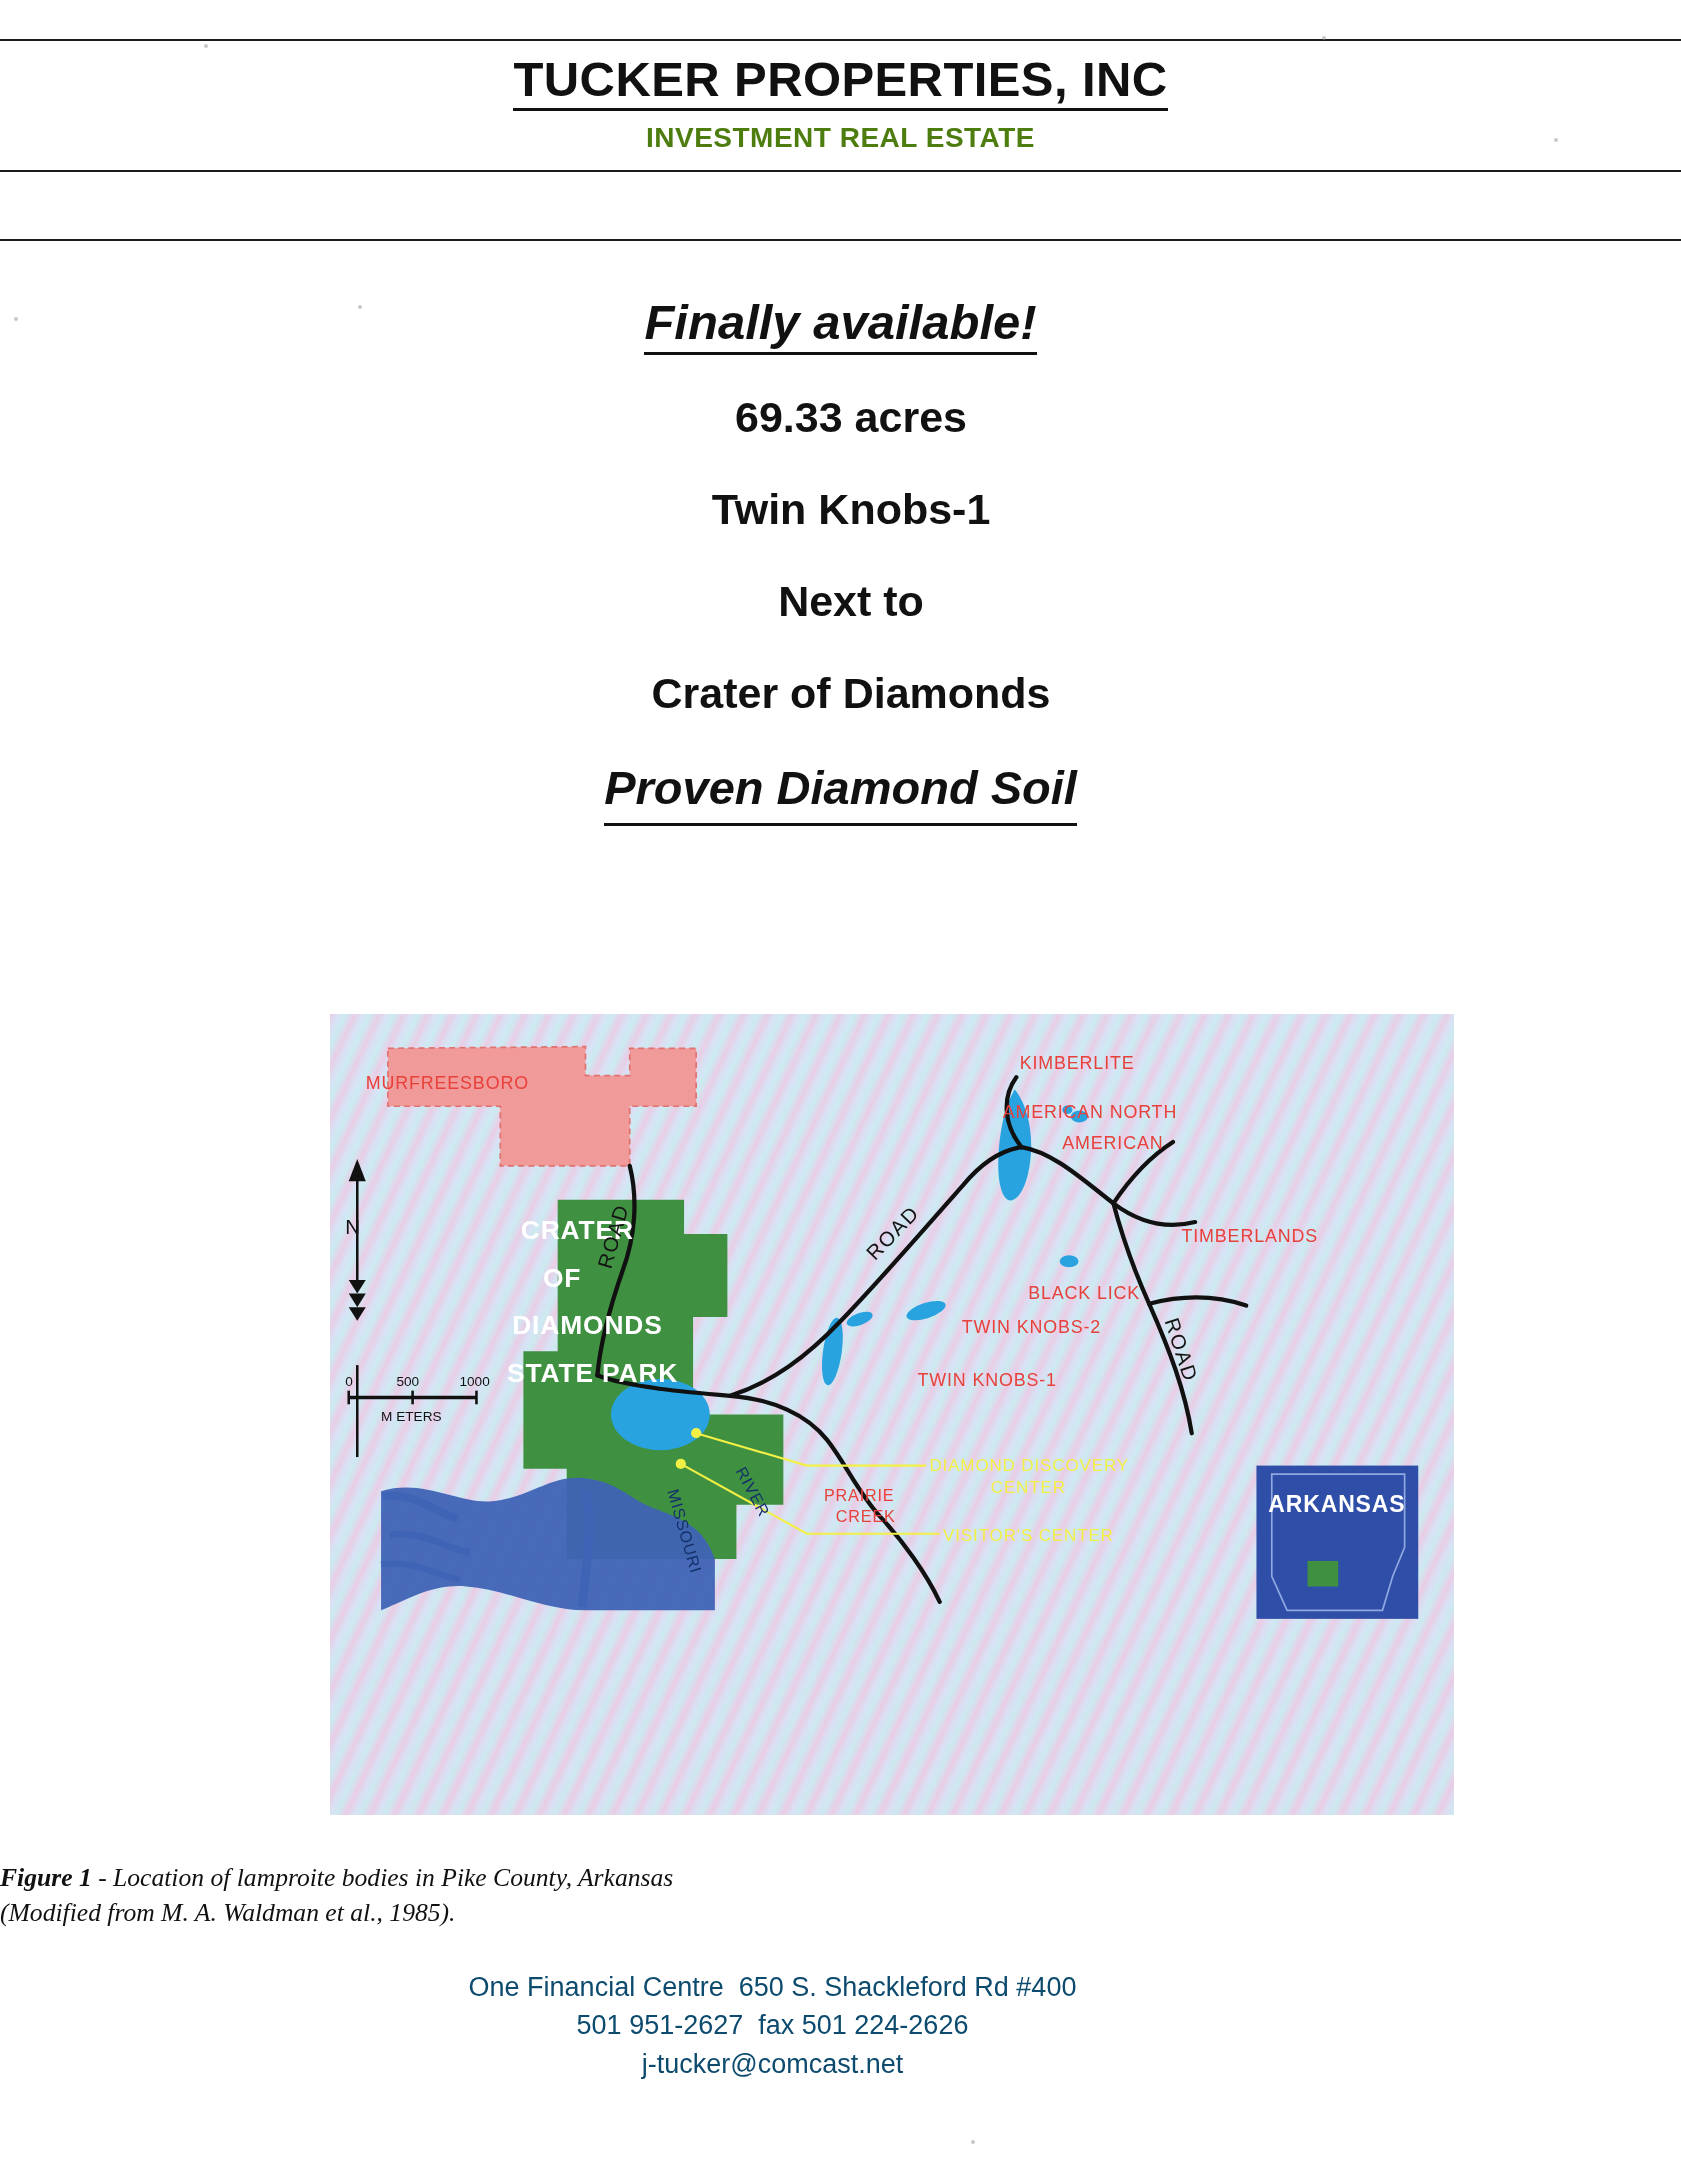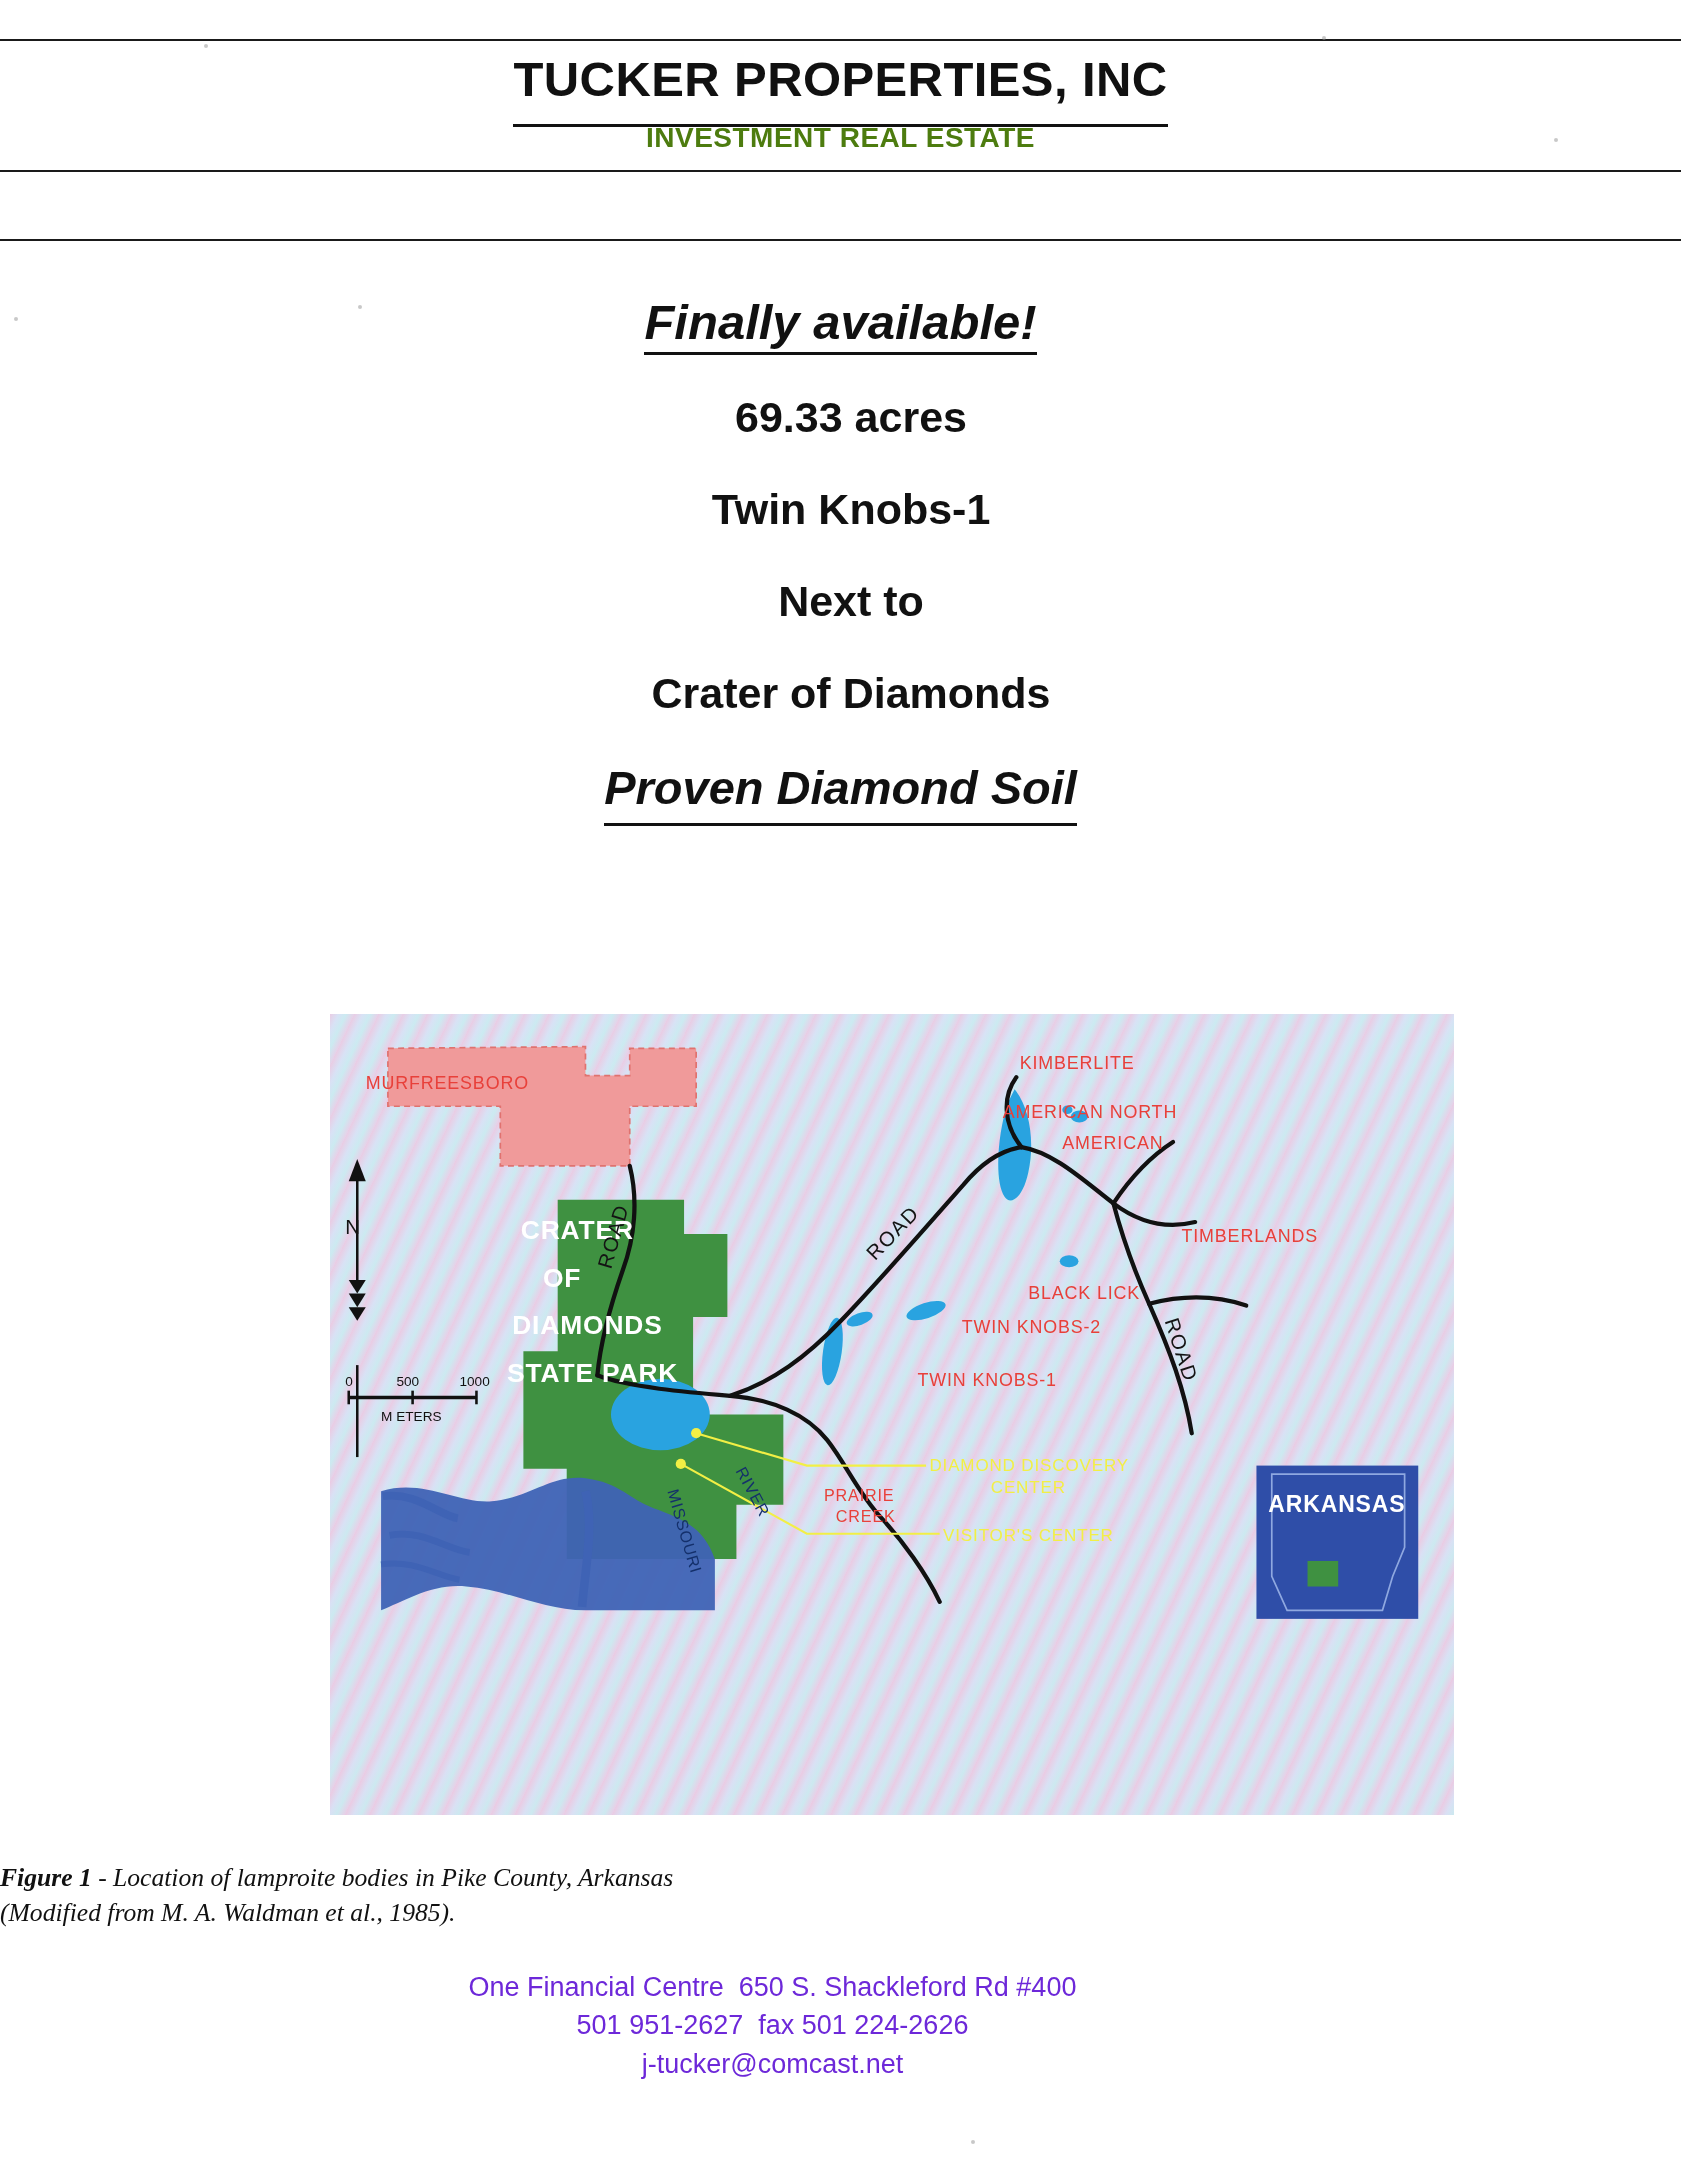--- a/index.html
+++ b/index.html
@@ -41,21 +41,21 @@
     left: 0;
     width: 1681px;
     text-align: center;
     font-size: 49px;
     font-weight: bold;
     letter-spacing: 0.4px;
     color: #111;
   }
   .company-name span {
     border-bottom: 3.4px solid #111;
-    padding-bottom: 18px;
+    padding-bottom: 2px;
   }
   .company-sub {
     position: absolute;
     top: 122px;
     left: 0;
     width: 1681px;
     text-align: center;
     font-size: 28px;
     font-weight: bold;
     letter-spacing: 0.5px;
@@ -147,21 +147,21 @@
   .figcaption b { font-style: italic; }
 
   
   .footer {
     position: absolute;
     top: 1968px;
     left: 0;
     width: 1545px;
     text-align: center;
     font-size: 27px;
-    color: #6d28d9;
+    color: #0c4a6e;
     line-height: 1.42;
   }
   .footer div { white-space: pre; }
 
   
   .speck {
     position: absolute;
     background: #9a9a9a;
     border-radius: 50%;
     opacity: 0.55;

